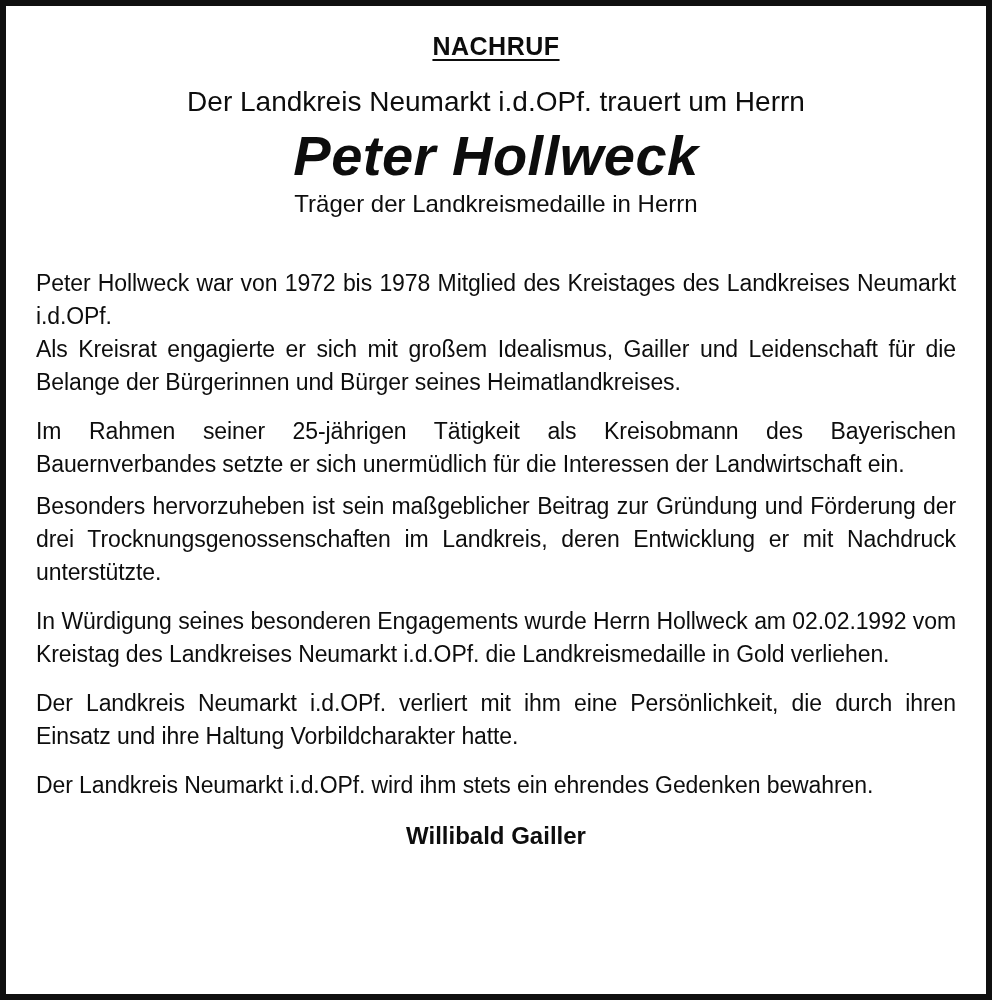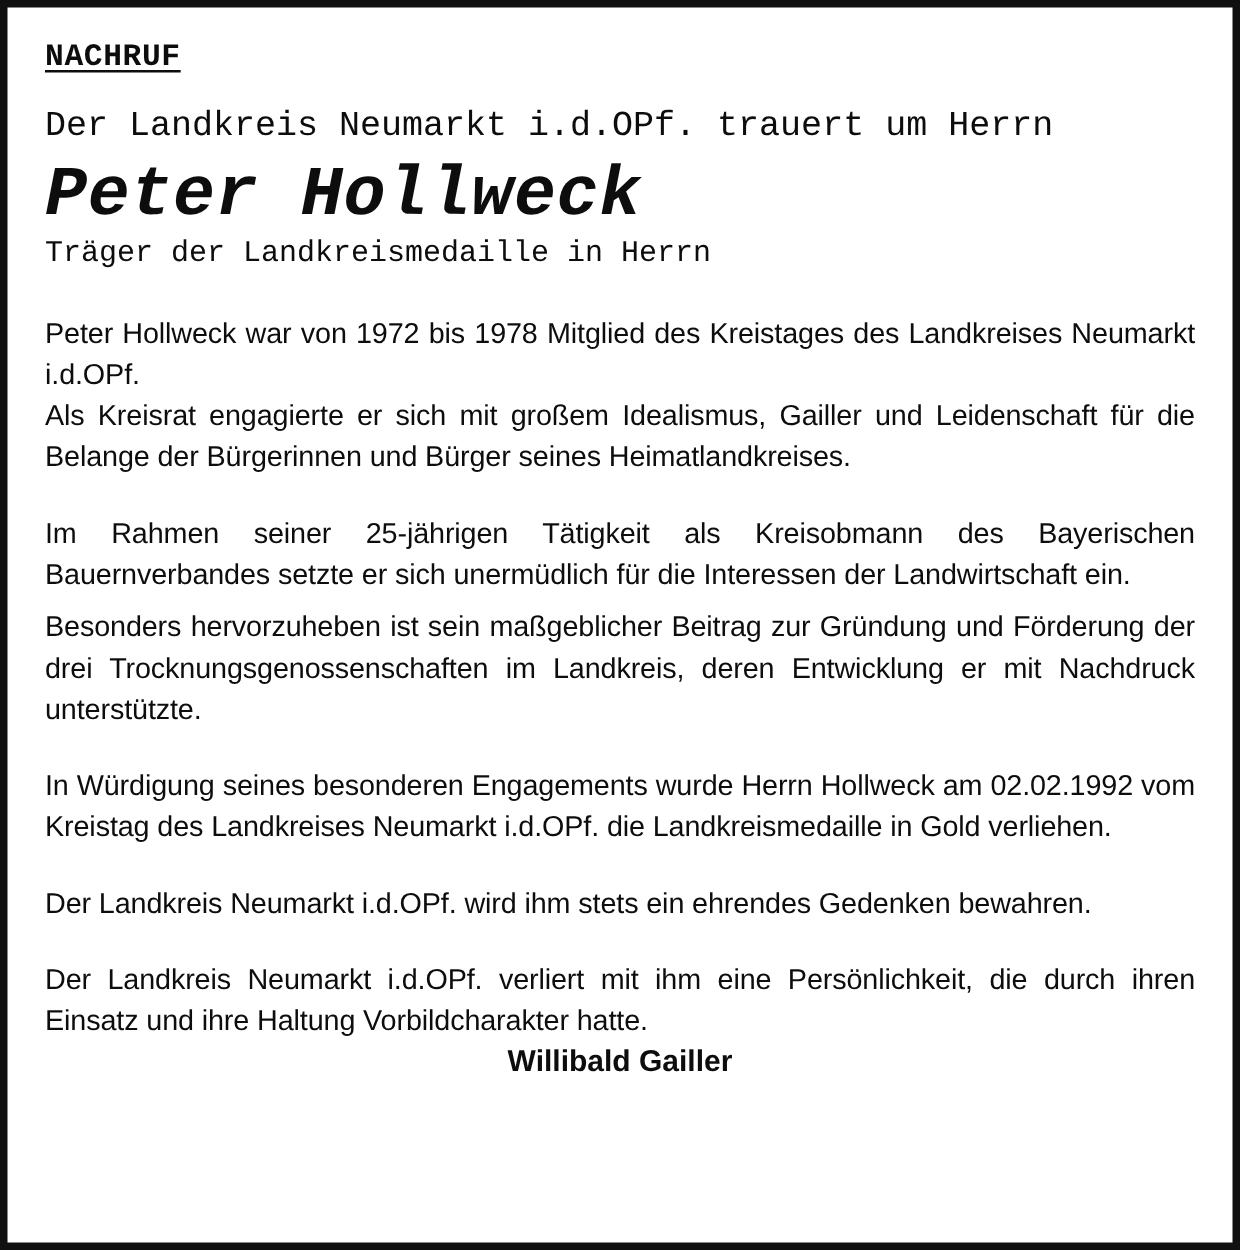--- a/index.html
+++ b/index.html
@@ -15,21 +15,21 @@
     margin: 0 auto;
     background: #ffffff;
     border: 6px solid #101010;
     padding: 26px 30px 0 30px;
     font-family: "Liberation Sans", "DejaVu Sans", sans-serif;
     color: #0d0d0d;
     overflow: hidden;
   }
 
   
-  .header { text-align: left; font-family: Liberation Mono, monospace; }
+  .header { text-align: center; }
 
   .kicker {
     font-size: 25px;
     font-weight: bold;
     letter-spacing: 0.5px;
     line-height: 28px;
     text-decoration: underline;
     text-decoration-thickness: 2px;
     text-underline-offset: 4px;
     display: inline-block;
@@ -59,27 +59,28 @@
 
   
   .body-text p {
     font-size: 23px;
     line-height: 33px;
     letter-spacing: -0.1px;
     text-align: justify;
     text-justify: inter-word;
   }
 
-  .p-first      { margin-top: 32px; }
+  .p-first      { margin-top: 49px; }
   .p-joined     { margin-top: 0; }
-  .p-gap        { margin-top: 28px; }
+  .p-gap        { margin-top: 16px; }
   .p-gap-small  { margin-top: 9px; }
 
   
   .signature {
+    margin-top: 17px;
     text-align: center;
     font-weight: bold;
   }
 
   .signature .sig-name,
   .signature .sig-title {
     font-size: 24px;
     line-height: 33px;
   }
 </style>
@@ -102,22 +103,22 @@
     <p class="p-first">Peter Hollweck war von 1972 bis 1978 Mitglied des Kreistages des Landkreises Neumarkt i.d.OPf.</p>
 
     <p class="p-joined">Als Kreisrat engagierte er sich mit großem Idealismus, Gailler und Leidenschaft für die Belange der Bürgerinnen und Bürger seines Heimatlandkreises.</p>
 
     <p class="p-gap">Im Rahmen seiner 25-jährigen Tätigkeit als Kreisobmann des Bayerischen Bauernverbandes setzte er sich unermüdlich für die Interessen der Landwirtschaft ein.</p>
 
     <p class="p-gap-small">Besonders hervorzuheben ist sein maßgeblicher Beitrag zur Gründung und Förderung der drei Trocknungsgenossenschaften im Landkreis, deren Entwicklung er mit Nachdruck unterstützte.</p>
 
     <p class="p-gap">In Würdigung seines besonderen Engagements wurde Herrn Hollweck am 02.02.1992 vom Kreistag des Landkreises Neumarkt i.d.OPf. die Landkreismedaille in Gold verliehen.</p>
 
+    <p class="p-gap">Der Landkreis Neumarkt i.d.OPf. verliert mit ihm eine Persönlichkeit, die durch ihren Einsatz und ihre Haltung Vorbildcharakter hatte.</p>
+
     <p class="p-gap">Der Landkreis Neumarkt i.d.OPf. wird ihm stets ein ehrendes Gedenken bewahren.</p>
-
-    <p class="p-gap">Der Landkreis Neumarkt i.d.OPf. verliert mit ihm eine Persönlichkeit, die durch ihren Einsatz und ihre Haltung Vorbildcharakter hatte.</p>
   </div>
 
   <div class="signature">
     <div class="sig-name">Willibald Gailler</div>
   </div>
 
 </div>
 
 </body></html>

